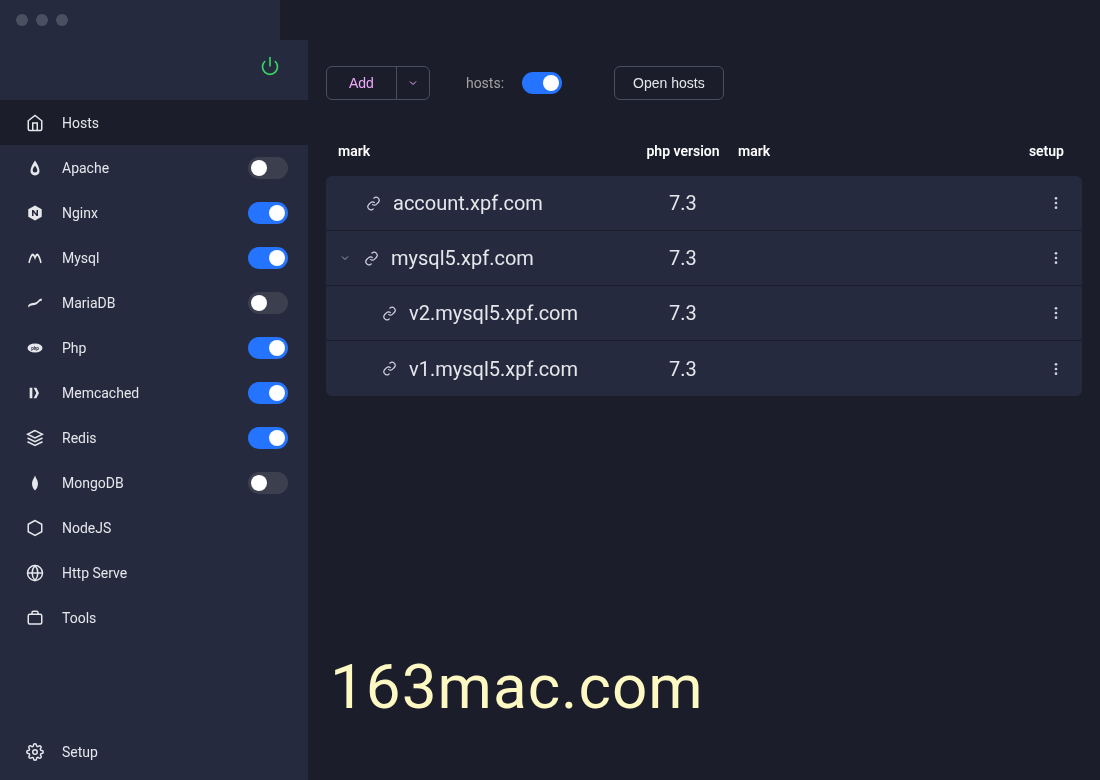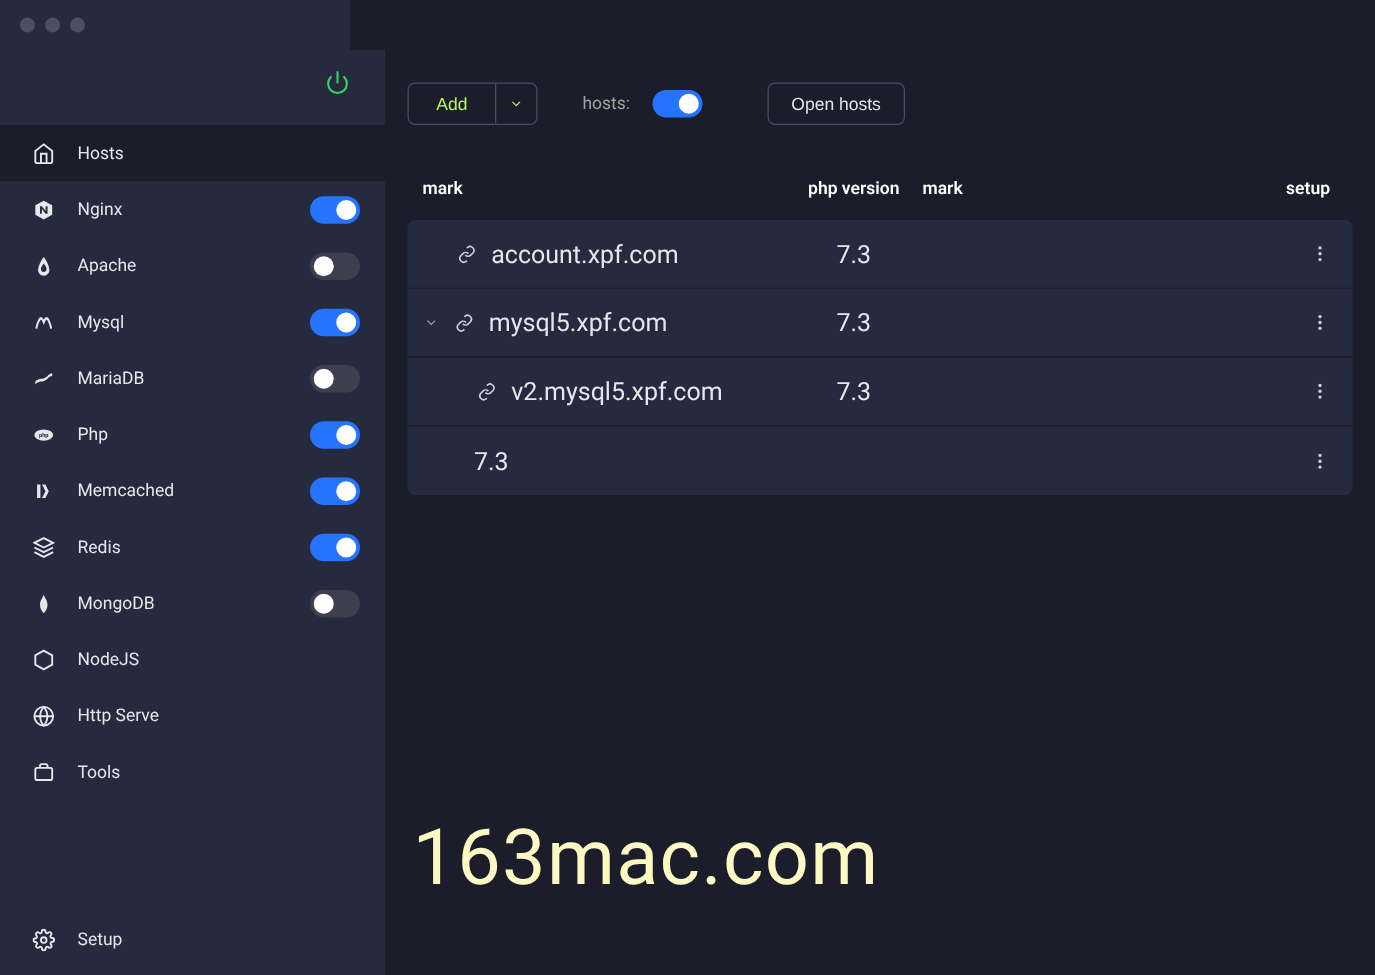--- a/index.html
+++ b/index.html
@@ -105,21 +105,21 @@
   .btn-group {
     display: flex;
     border: 1px solid #4a4e63;
     border-radius: 6px;
     overflow: hidden;
     height: 34px;
   }
   .btn {
     background: transparent;
     border: none;
-    color: #bef264;
+    color: #f0abfc;
     font-size: 14px;
     padding: 0 22px;
     cursor: pointer;
     display: flex;
     align-items: center;
   }
   .btn-caret {
     border-left: 1px solid #4a4e63;
     padding: 0 10px;
   }
@@ -224,36 +224,36 @@
             <svg width="18" height="18" viewBox="0 0 24 24" fill="none" stroke="currentColor" stroke-width="2">
               <path d="M3 9l9-7 9 7v11a2 2 0 0 1-2 2H5a2 2 0 0 1-2-2z"></path>
               <polyline points="9 22 9 12 15 12 15 22"></polyline>
             </svg>
           </span>
           <span class="nav-label">Hosts</span>
         </div>
         <div class="nav-item">
           <span class="nav-icon">
             <svg width="18" height="18" viewBox="0 0 24 24" fill="currentColor">
+              <path d="M12 2C9 6 6 12 6 16c0 3 2 6 6 6s6-3 6-6c0-4-3-10-6-14zm0 16c-2 0-3-1-3-3 0-1 .5-3 3-6 2.5 3 3 5 3 6 0 2-1 3-3 3z"></path>
+            </svg>
+          </span>
+          <span class="nav-label">Apache</span>
+          <div class="toggle off">
+            <div class="toggle-knob"></div>
+          </div>
+        </div>
+        <div class="nav-item">
+          <span class="nav-icon">
+            <svg width="18" height="18" viewBox="0 0 24 24" fill="currentColor">
               <path d="M12 2L3 7v10l9 5 9-5V7l-9-5zM8 8h2l4 5V8h2v8h-2l-4-5v5H8V8z"></path>
             </svg>
           </span>
           <span class="nav-label">Nginx</span>
           <div class="toggle on">
-            <div class="toggle-knob"></div>
-          </div>
-        </div>
-        <div class="nav-item">
-          <span class="nav-icon">
-            <svg width="18" height="18" viewBox="0 0 24 24" fill="currentColor">
-              <path d="M12 2C9 6 6 12 6 16c0 3 2 6 6 6s6-3 6-6c0-4-3-10-6-14zm0 16c-2 0-3-1-3-3 0-1 .5-3 3-6 2.5 3 3 5 3 6 0 2-1 3-3 3z"></path>
-            </svg>
-          </span>
-          <span class="nav-label">Apache</span>
-          <div class="toggle off">
             <div class="toggle-knob"></div>
           </div>
         </div>
         <div class="nav-item">
           <span class="nav-icon">
             <svg width="18" height="18" viewBox="0 0 24 24" fill="currentColor">
               <path d="M3 18c2-8 4-12 6-12 1 0 2 1 3 3 1-2 2-3 3-3 2 0 4 4 6 12l-2 1c-1-5-3-10-4-10-1 0-2 3-3 6-1-3-2-6-3-6-1 0-3 5-4 10l-2-1z"></path>
             </svg>
           </span>
           <span class="nav-label">Mysql</span>
@@ -450,20 +450,31 @@
             <div class="col-mark"></div>
             <div class="col-setup more-icon">
               <svg width="16" height="16" viewBox="0 0 24 24" fill="currentColor">
                 <circle cx="12" cy="5" r="2"></circle>
                 <circle cx="12" cy="12" r="2"></circle>
                 <circle cx="12" cy="19" r="2"></circle>
               </svg>
             </div>
           </div>
           <div class="row">
+            <div class="col-site">
+              <div class="site-cell indent-1">
+                <span class="link-icon">
+                  <svg width="15" height="15" viewBox="0 0 24 24" fill="none" stroke="currentColor" stroke-width="2">
+                    <path d="M10 13a5 5 0 0 0 7 0l3-3a5 5 0 0 0-7-7l-1 1"></path>
+                    <path d="M14 11a5 5 0 0 0-7 0l-3 3a5 5 0 0 0 7 7l1-1"></path>
+                  </svg>
+                </span>
+                <span>v1.mysql5.xpf.com</span>
+              </div>
+            </div>
             <div class="col-php">7.3</div>
             <div class="col-mark"></div>
             <div class="col-setup more-icon">
               <svg width="16" height="16" viewBox="0 0 24 24" fill="currentColor">
                 <circle cx="12" cy="5" r="2"></circle>
                 <circle cx="12" cy="12" r="2"></circle>
                 <circle cx="12" cy="19" r="2"></circle>
               </svg>
             </div>
           </div>

